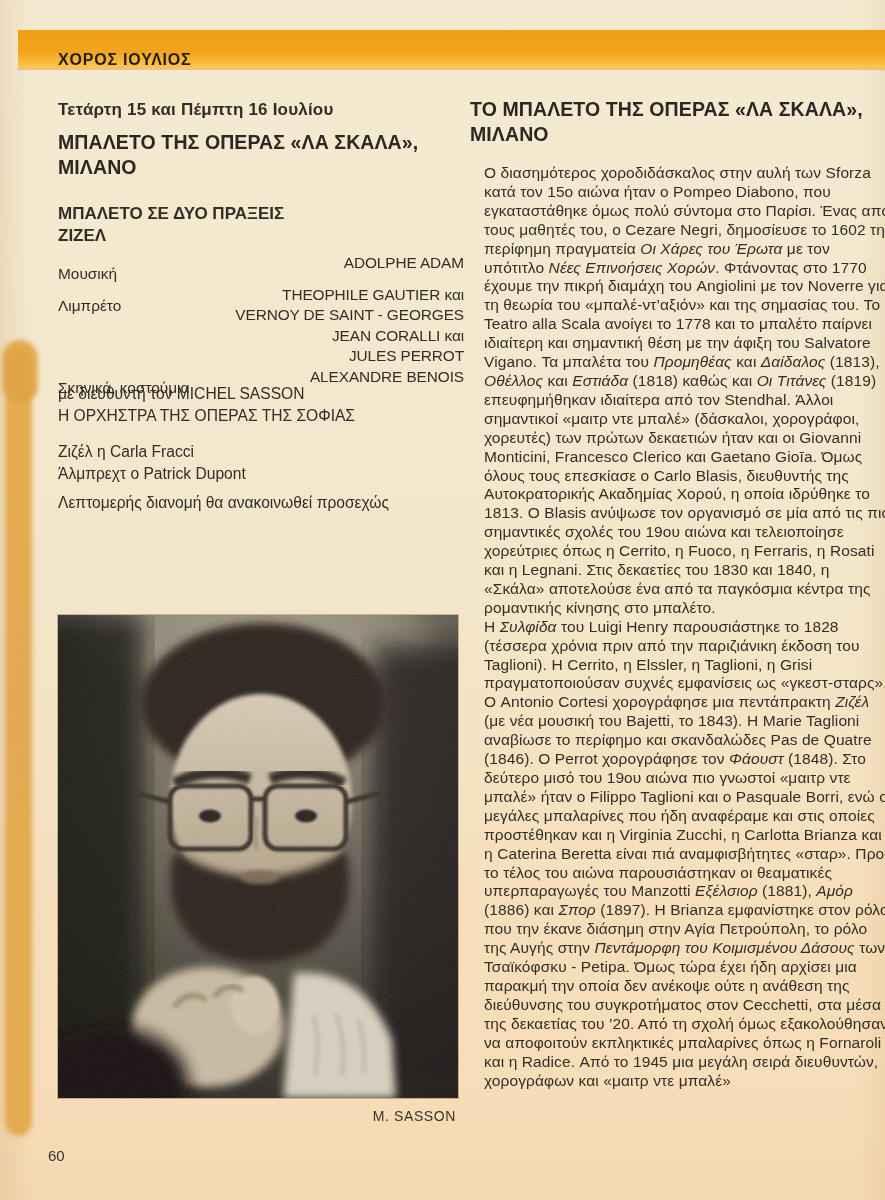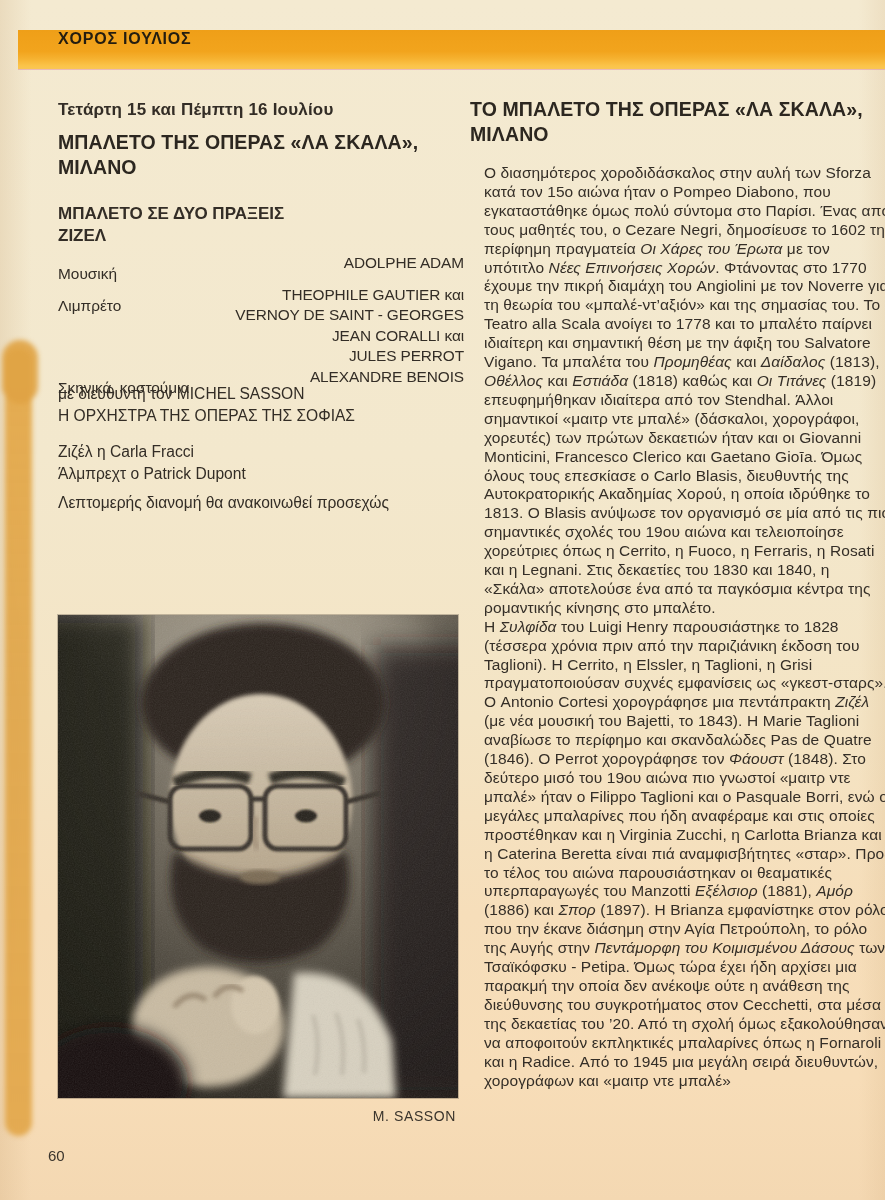--- a/index.html
+++ b/index.html
@@ -13,21 +13,21 @@
       linear-gradient(180deg, #f4ead1 0%, #f3e8cd 38%, #f4e4c4 60%, #f6deba 76%, #f7ddb8 90%, #f4d8b2 100%);
     overflow:hidden;
     color:#332d26;
   }
 
   
   .header-bar {
     position:absolute; left:18px; top:30px; right:0; height:39px;
     background:linear-gradient(180deg,#ef9f18 0%, #f2a41d 55%, #f6b231 74%, #fbc44a 92%, #f9c654 100%);
     box-shadow:0 1px 0 rgba(214,100,130,0.35);
-    display:flex; align-items:flex-start;
+    display:flex; align-items:flex-end;
   }
   .header-label {
     margin-left:40px; font-size:16px; font-weight:600; letter-spacing:0.8px;
     color:#241d10;
   }
 
   
   .tape {
     position:absolute; left:5px; top:348px; width:27px; height:788px;
     background:linear-gradient(180deg, rgba(228,169,75,0.95) 0%, rgba(222,160,63,0.85) 45%, rgba(226,166,72,0.9) 100%);

